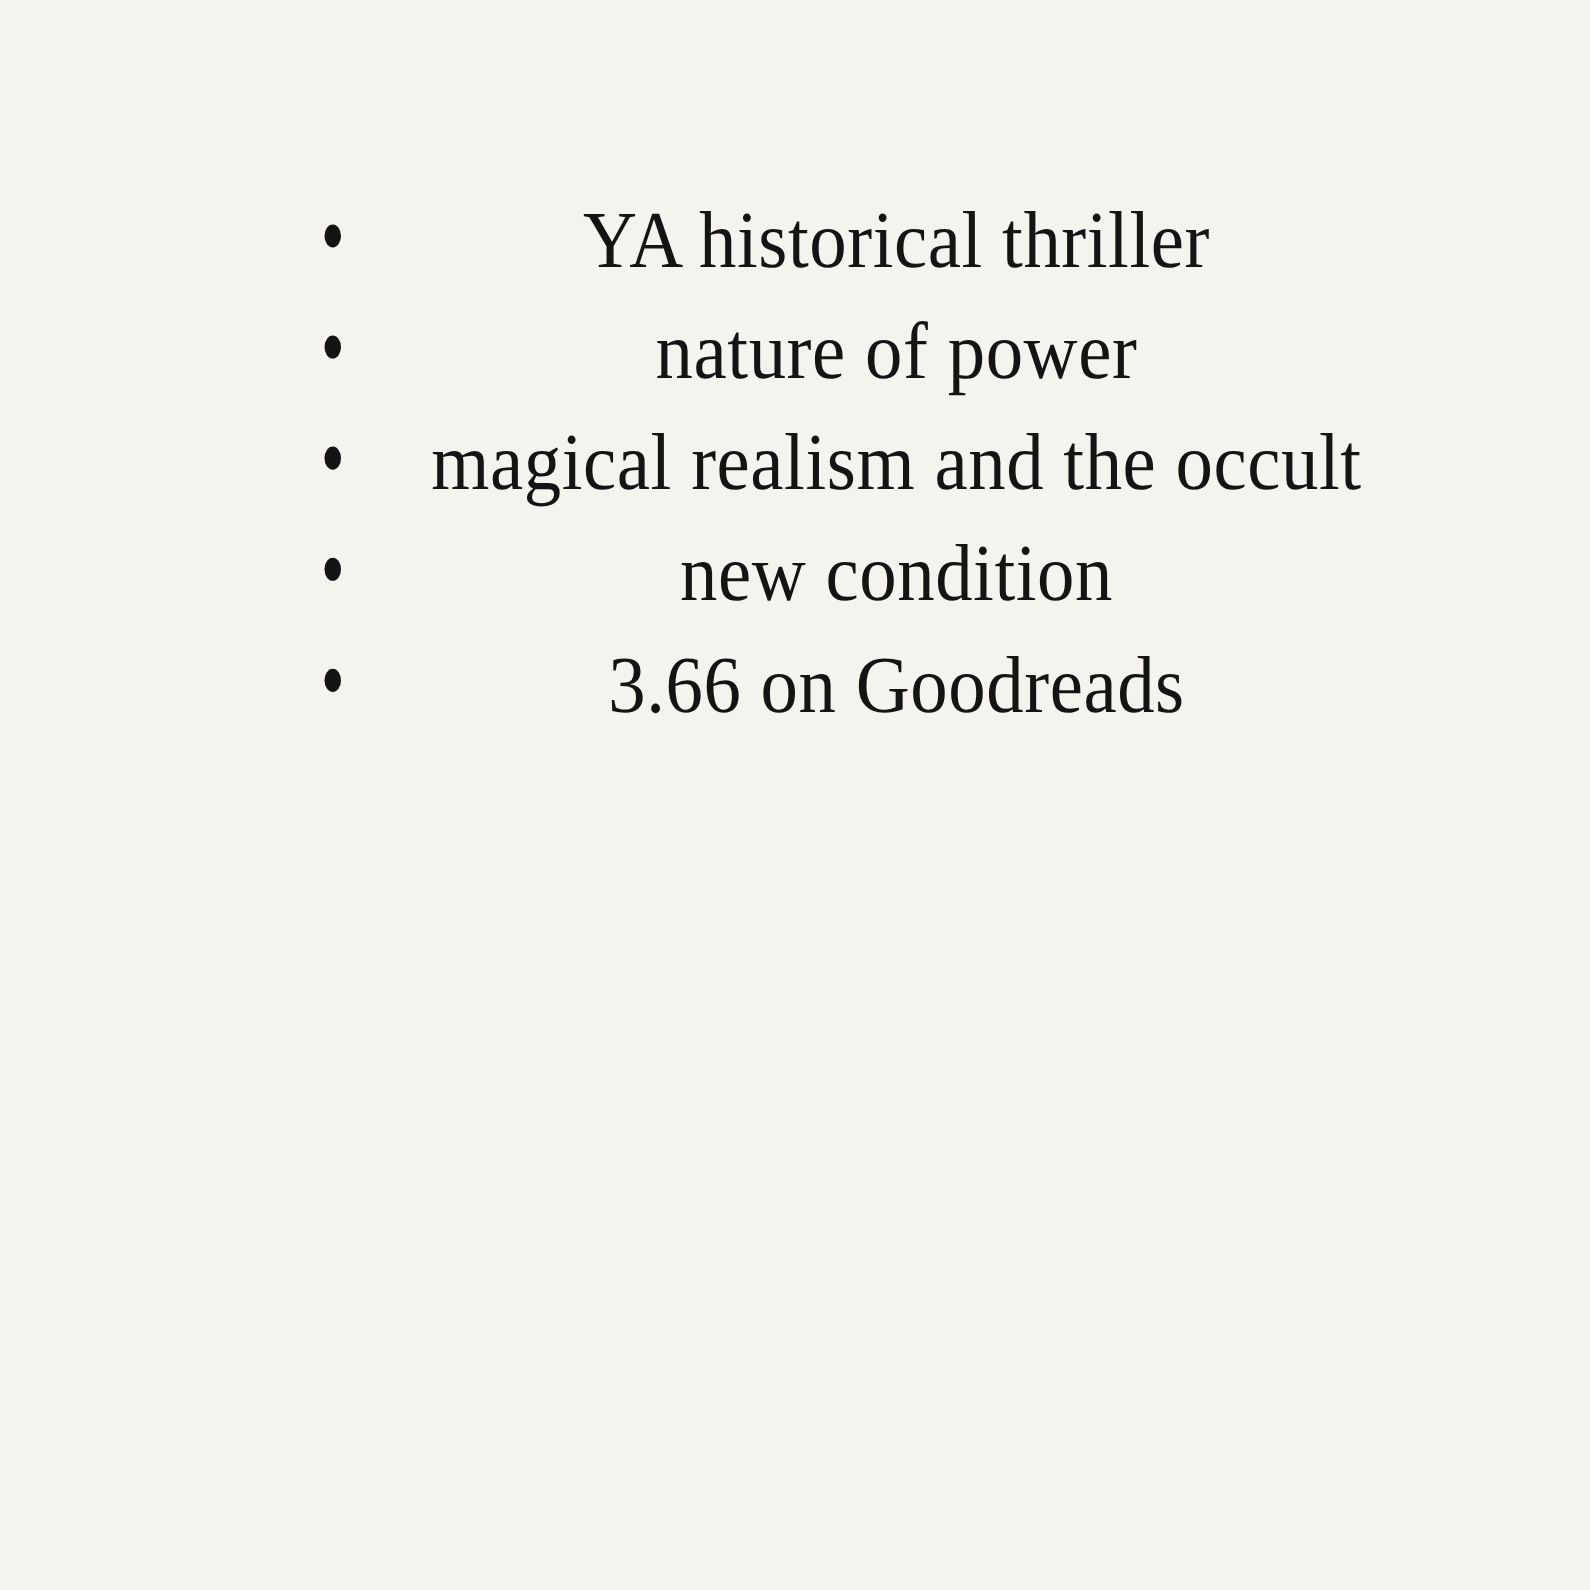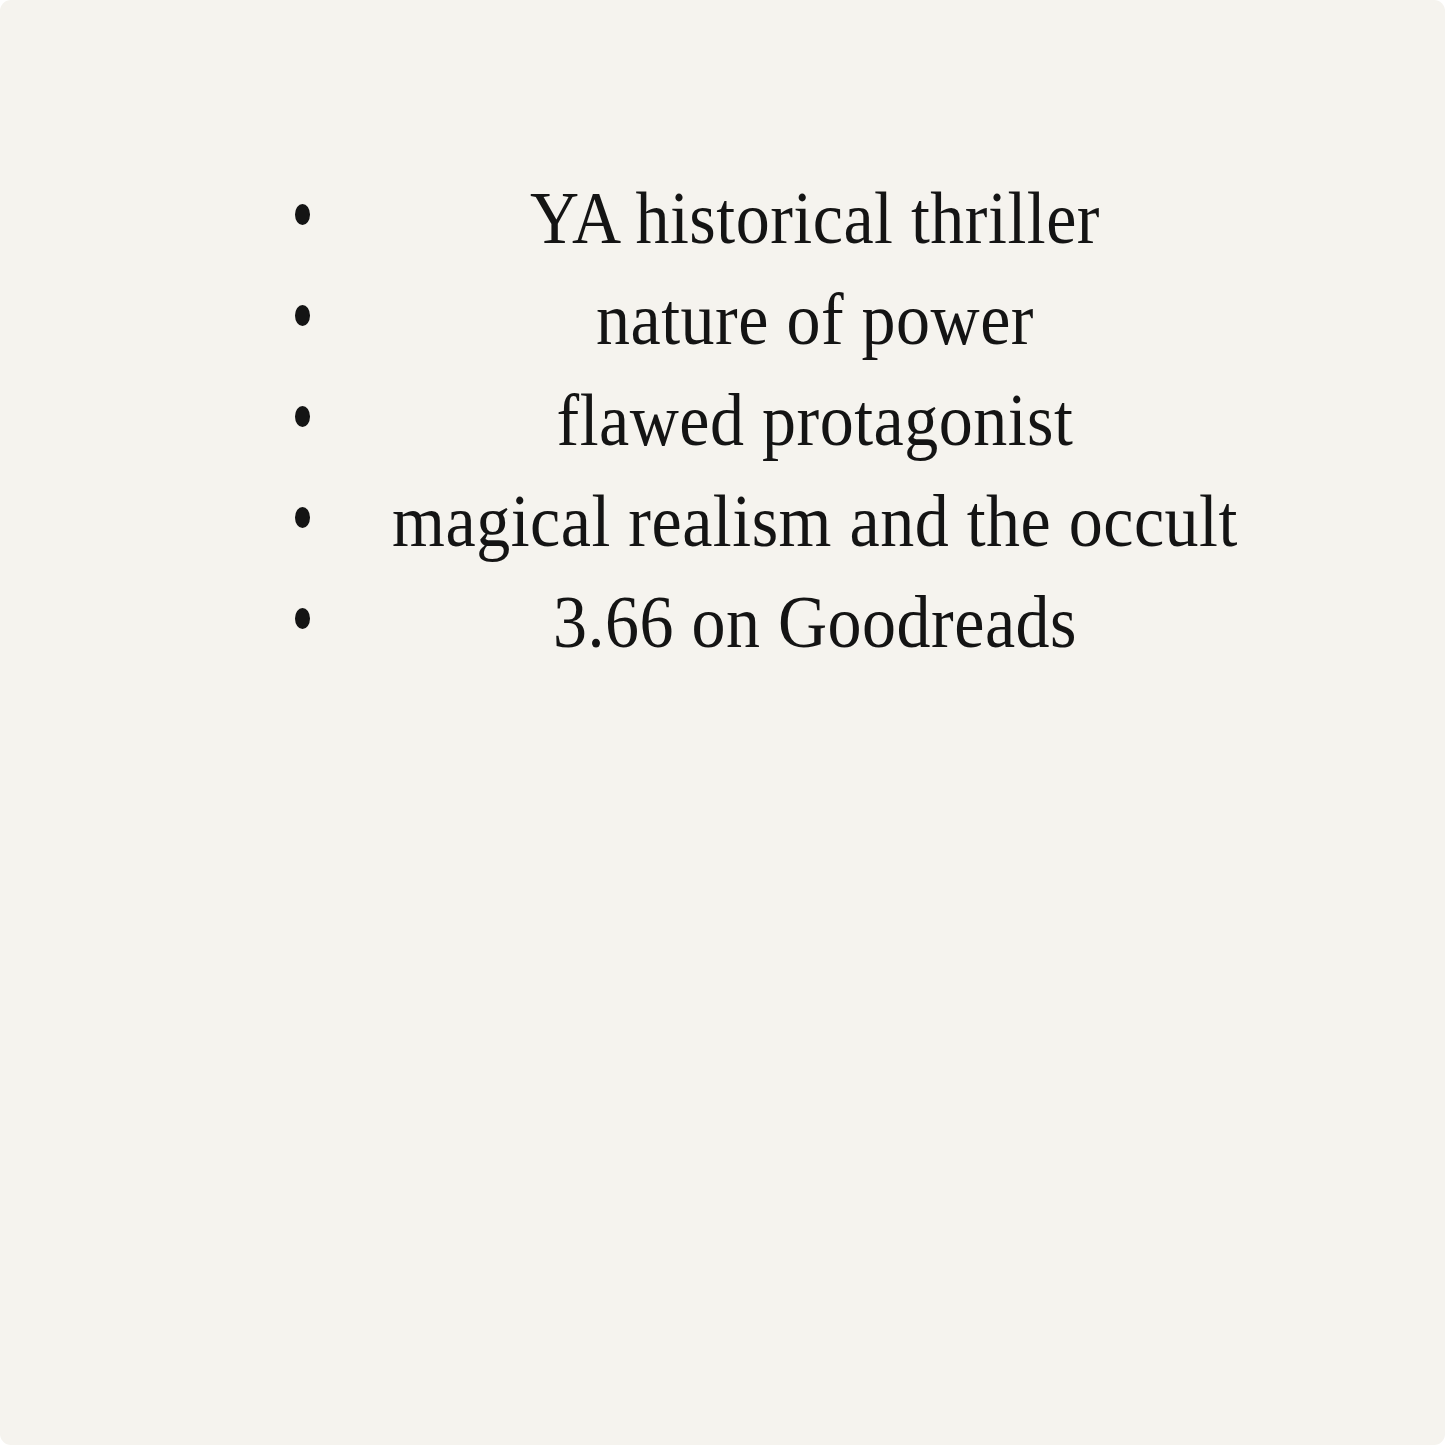--- a/index.html
+++ b/index.html
@@ -11,21 +11,20 @@
     width: 1445px;
     height: 1445px;
     font-family: "Liberation Serif", "DejaVu Serif", serif;
   }
   .page {
     position: relative;
     width: 1445px;
     height: 1445px;
     background: var(--bg);
     overflow: hidden;
-    border-radius: 11px;
   }
   .bullet-list {
     position: absolute;
     left: 280px;
     top: 164px;
     width: 980px;
     list-style: none;
   }
   .list-item {
     display: flex;
@@ -68,31 +67,31 @@
         <span class="item-text">YA historical thriller</span>
       </li>
 
 
 
       <li class="list-item">
         <span class="bullet"></span>
         <span class="item-text">nature of power</span>
       </li>
 
-      <li class="list-item">
-        <span class="bullet"></span>
-        <span class="item-text">flawed protagonist</span>
-      </li>
 
       <li class="list-item">
         <span class="bullet"></span>
         <span class="item-text">magical realism and the occult</span>
       </li>
 
 
 
+      <li class="list-item">
+        <span class="bullet"></span>
+        <span class="item-text">new condition</span>
+      </li>
 
       <li class="list-item">
         <span class="bullet"></span>
         <span class="item-text">3.66 on Goodreads</span>
       </li>
     </ul>
 </div>
 
 </body></html>

